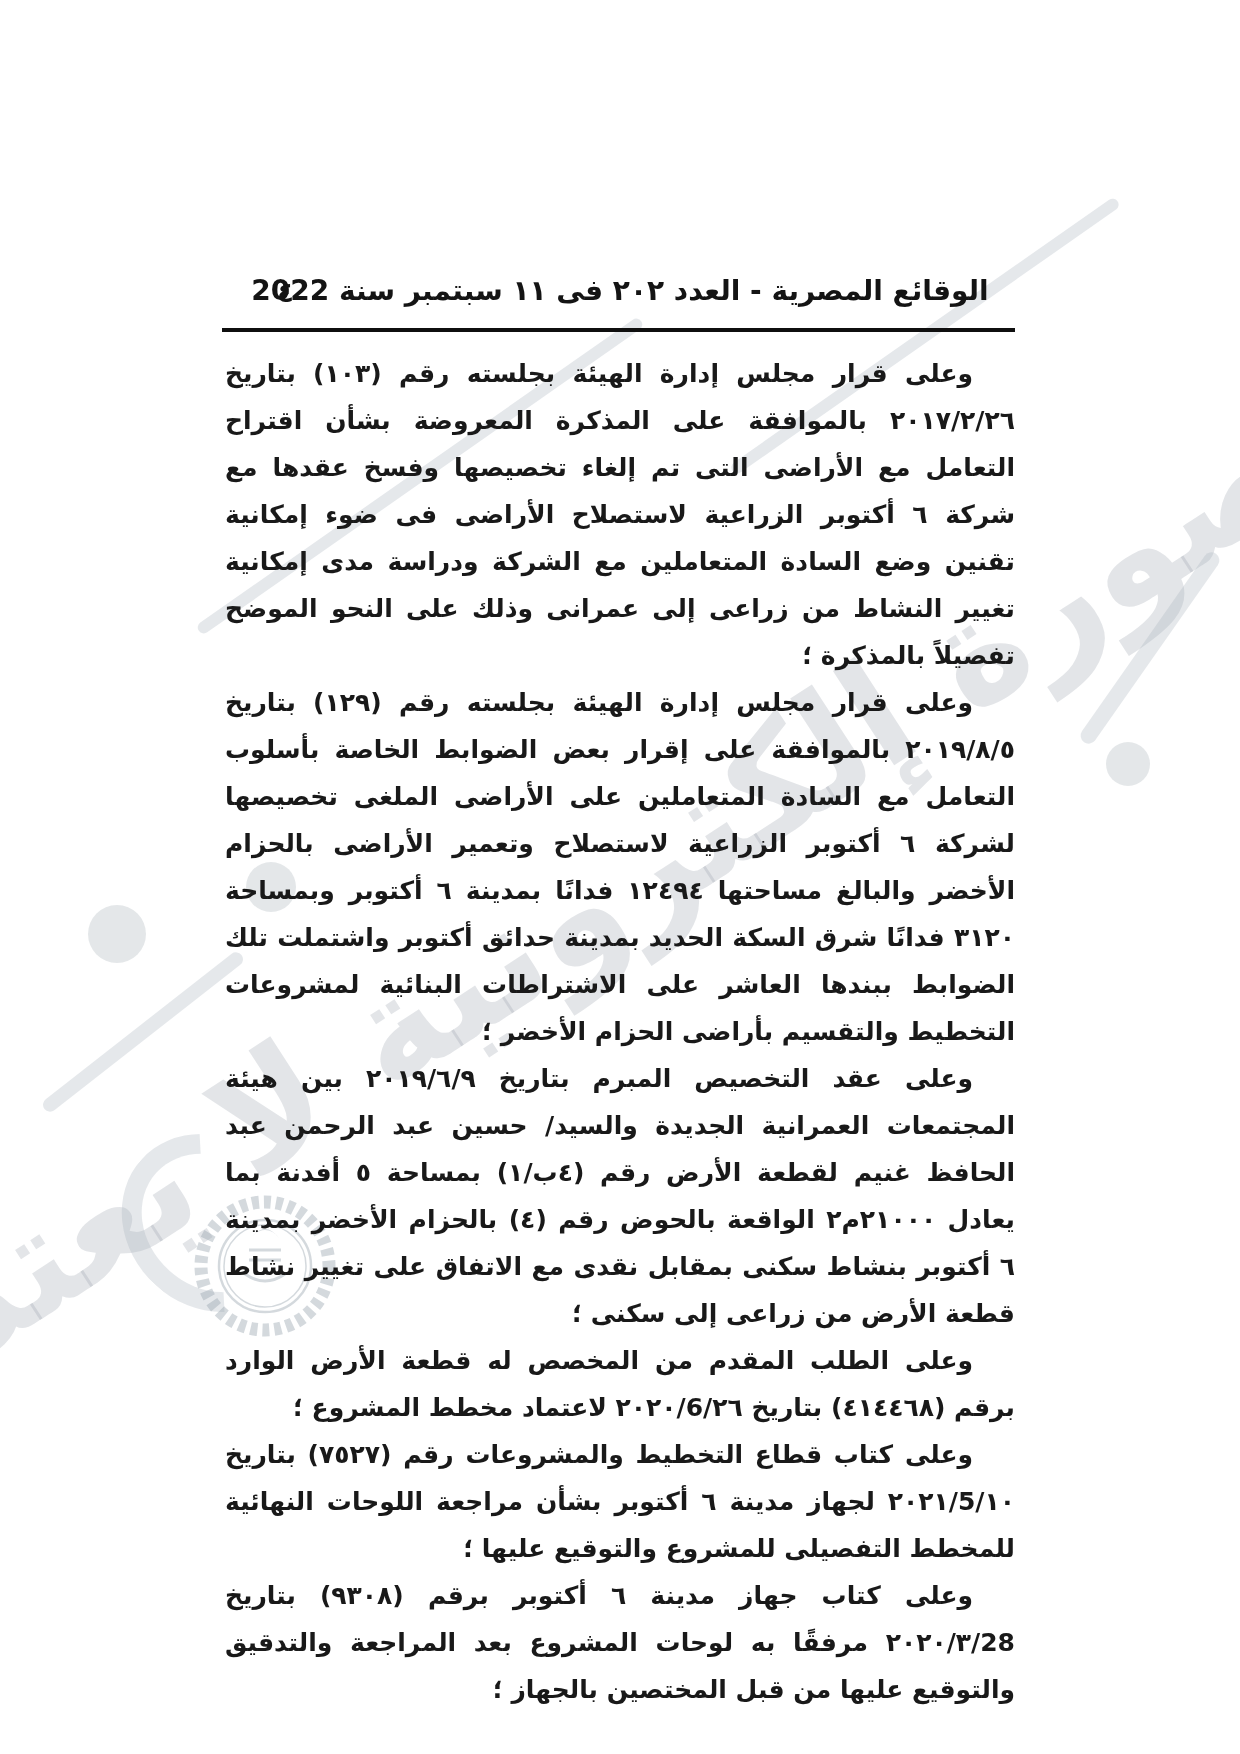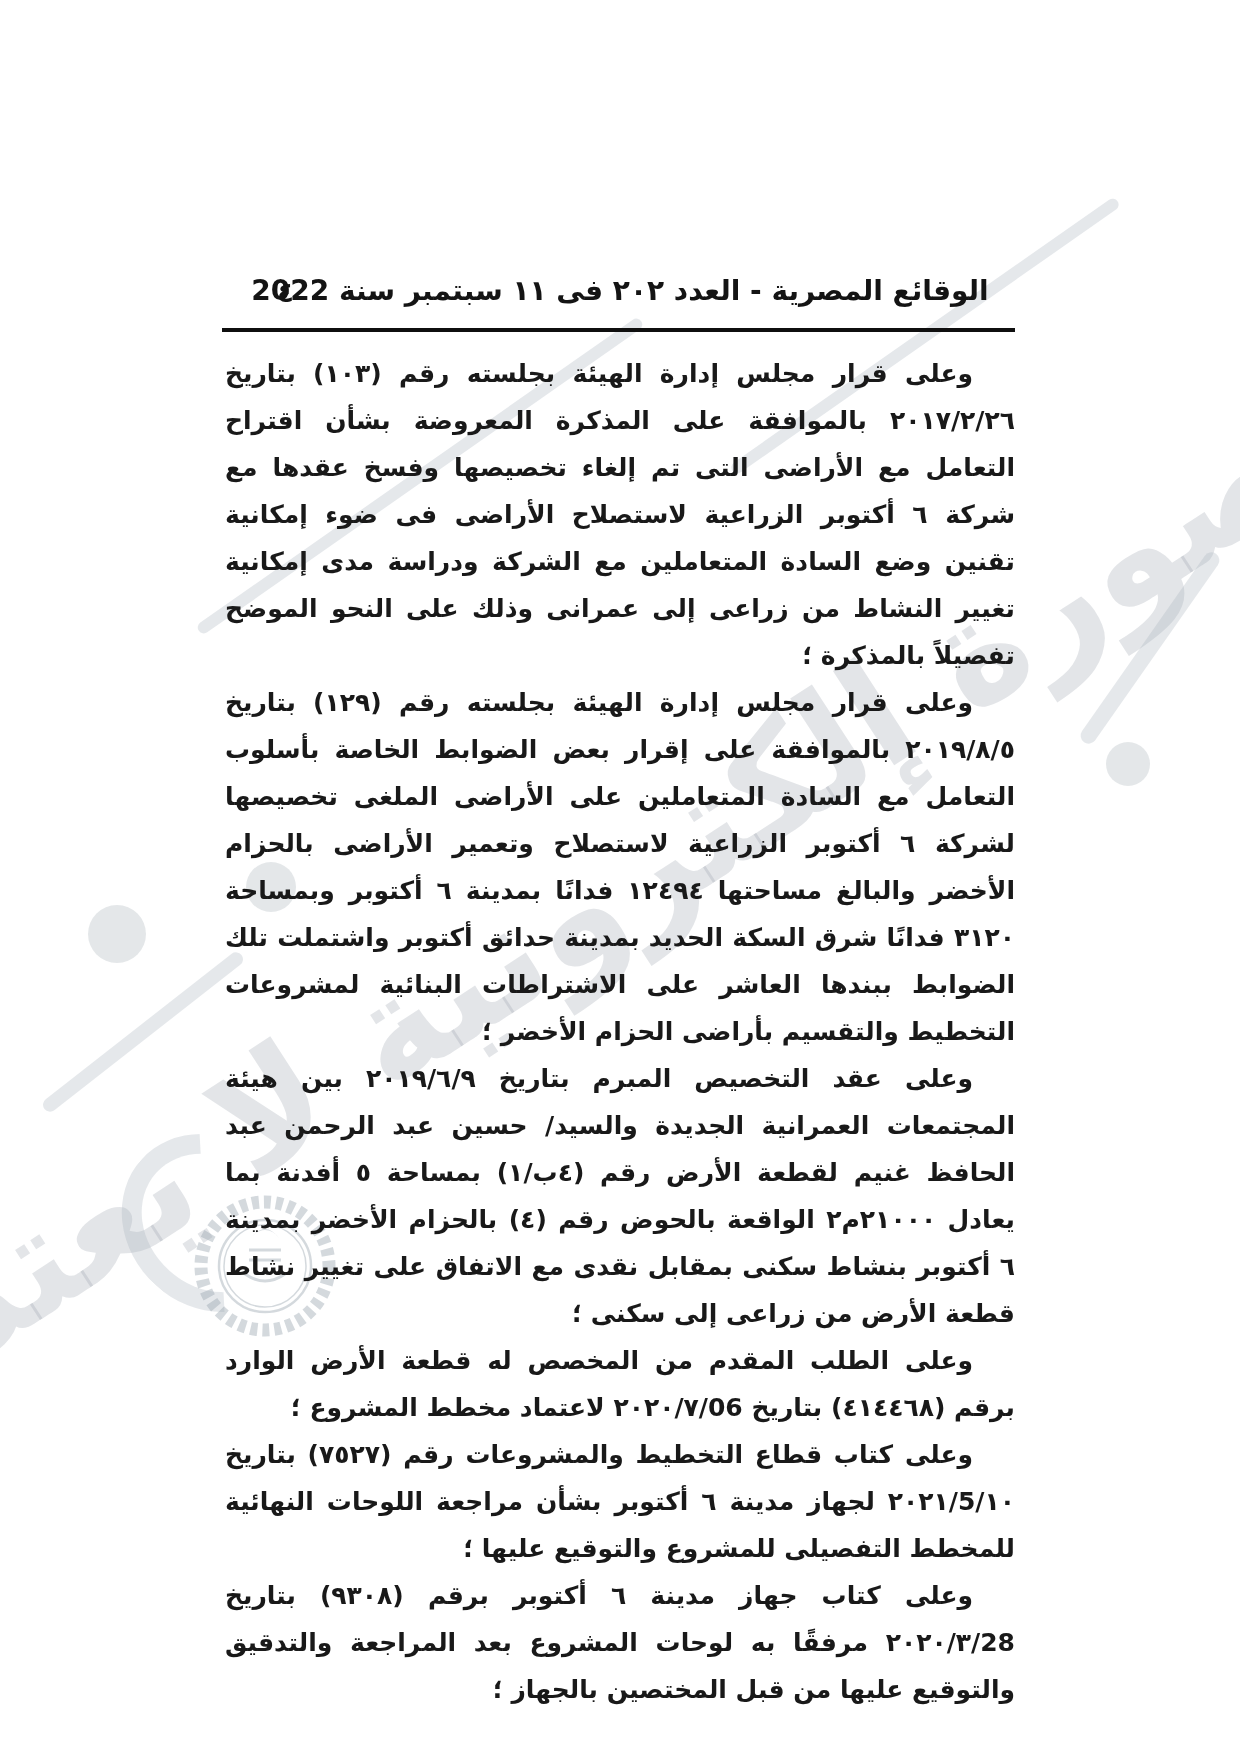--- a/index.html
+++ b/index.html
@@ -84,19 +84,19 @@
       <span>الوقائع المصرية - العدد ٢٠٢ فى ١١ سبتمبر سنة 2022</span>
       <span class="page-num">٤</span>
     </div>
 
     <div class="rule"></div>
 
     <div class="body-text">
         <p>وعلى قرار مجلس إدارة الهيئة بجلسته رقم (١٠٣) بتاريخ ٢٠١٧/٢/٢٦ بالموافقة على المذكرة المعروضة بشأن اقتراح التعامل مع الأراضى التى تم إلغاء تخصيصها وفسخ عقدها مع شركة ٦ أكتوبر الزراعية لاستصلاح الأراضى فى ضوء إمكانية تقنين وضع السادة المتعاملين مع الشركة ودراسة مدى إمكانية تغيير النشاط من زراعى إلى عمرانى وذلك على النحو الموضح تفصيلاً بالمذكرة ؛</p>
         <p>وعلى قرار مجلس إدارة الهيئة بجلسته رقم (١٢٩) بتاريخ ٢٠١٩/٨/٥ بالموافقة على إقرار بعض الضوابط الخاصة بأسلوب التعامل مع السادة المتعاملين على الأراضى الملغى تخصيصها لشركة ٦ أكتوبر الزراعية لاستصلاح وتعمير الأراضى بالحزام الأخضر والبالغ مساحتها ١٢٤٩٤ فدانًا بمدينة ٦ أكتوبر وبمساحة ٣١٢٠ فدانًا شرق السكة الحديد بمدينة حدائق أكتوبر واشتملت تلك الضوابط ببندها العاشر على الاشتراطات البنائية لمشروعات التخطيط والتقسيم بأراضى الحزام الأخضر ؛</p>
         <p>وعلى عقد التخصيص المبرم بتاريخ ٢٠١٩/٦/٩ بين هيئة المجتمعات العمرانية الجديدة والسيد/ حسين عبد الرحمن عبد الحافظ غنيم لقطعة الأرض رقم (٤ب/١) بمساحة ٥ أفدنة بما يعادل ٢١٠٠٠م٢ الواقعة بالحوض رقم (٤) بالحزام الأخضر بمدينة ٦ أكتوبر بنشاط سكنى بمقابل نقدى مع الاتفاق على تغيير نشاط قطعة الأرض من زراعى إلى سكنى ؛</p>
-        <p>وعلى الطلب المقدم من المخصص له قطعة الأرض الوارد برقم (٤١٤٤٦٨) بتاريخ ٢٠٢٠/٧/06 لاعتماد مخطط المشروع ؛</p>
+        <p>وعلى الطلب المقدم من المخصص له قطعة الأرض الوارد برقم (٤١٤٤٦٨) بتاريخ ٢٠٢٠/6/٢٦ لاعتماد مخطط المشروع ؛</p>
         <p>وعلى كتاب قطاع التخطيط والمشروعات رقم (٧٥٢٧) بتاريخ ٢٠٢١/5/١٠ لجهاز مدينة ٦ أكتوبر بشأن مراجعة اللوحات النهائية للمخطط التفصيلى للمشروع والتوقيع عليها ؛</p>
         <p>وعلى كتاب جهاز مدينة ٦ أكتوبر برقم (٩٣٠٨) بتاريخ ٢٠٢٠/٣/28 مرفقًا به لوحات المشروع بعد المراجعة والتدقيق والتوقيع عليها من قبل المختصين بالجهاز ؛</p>
       </div>
 
   </div>
 </div>
 
 </body></html>

